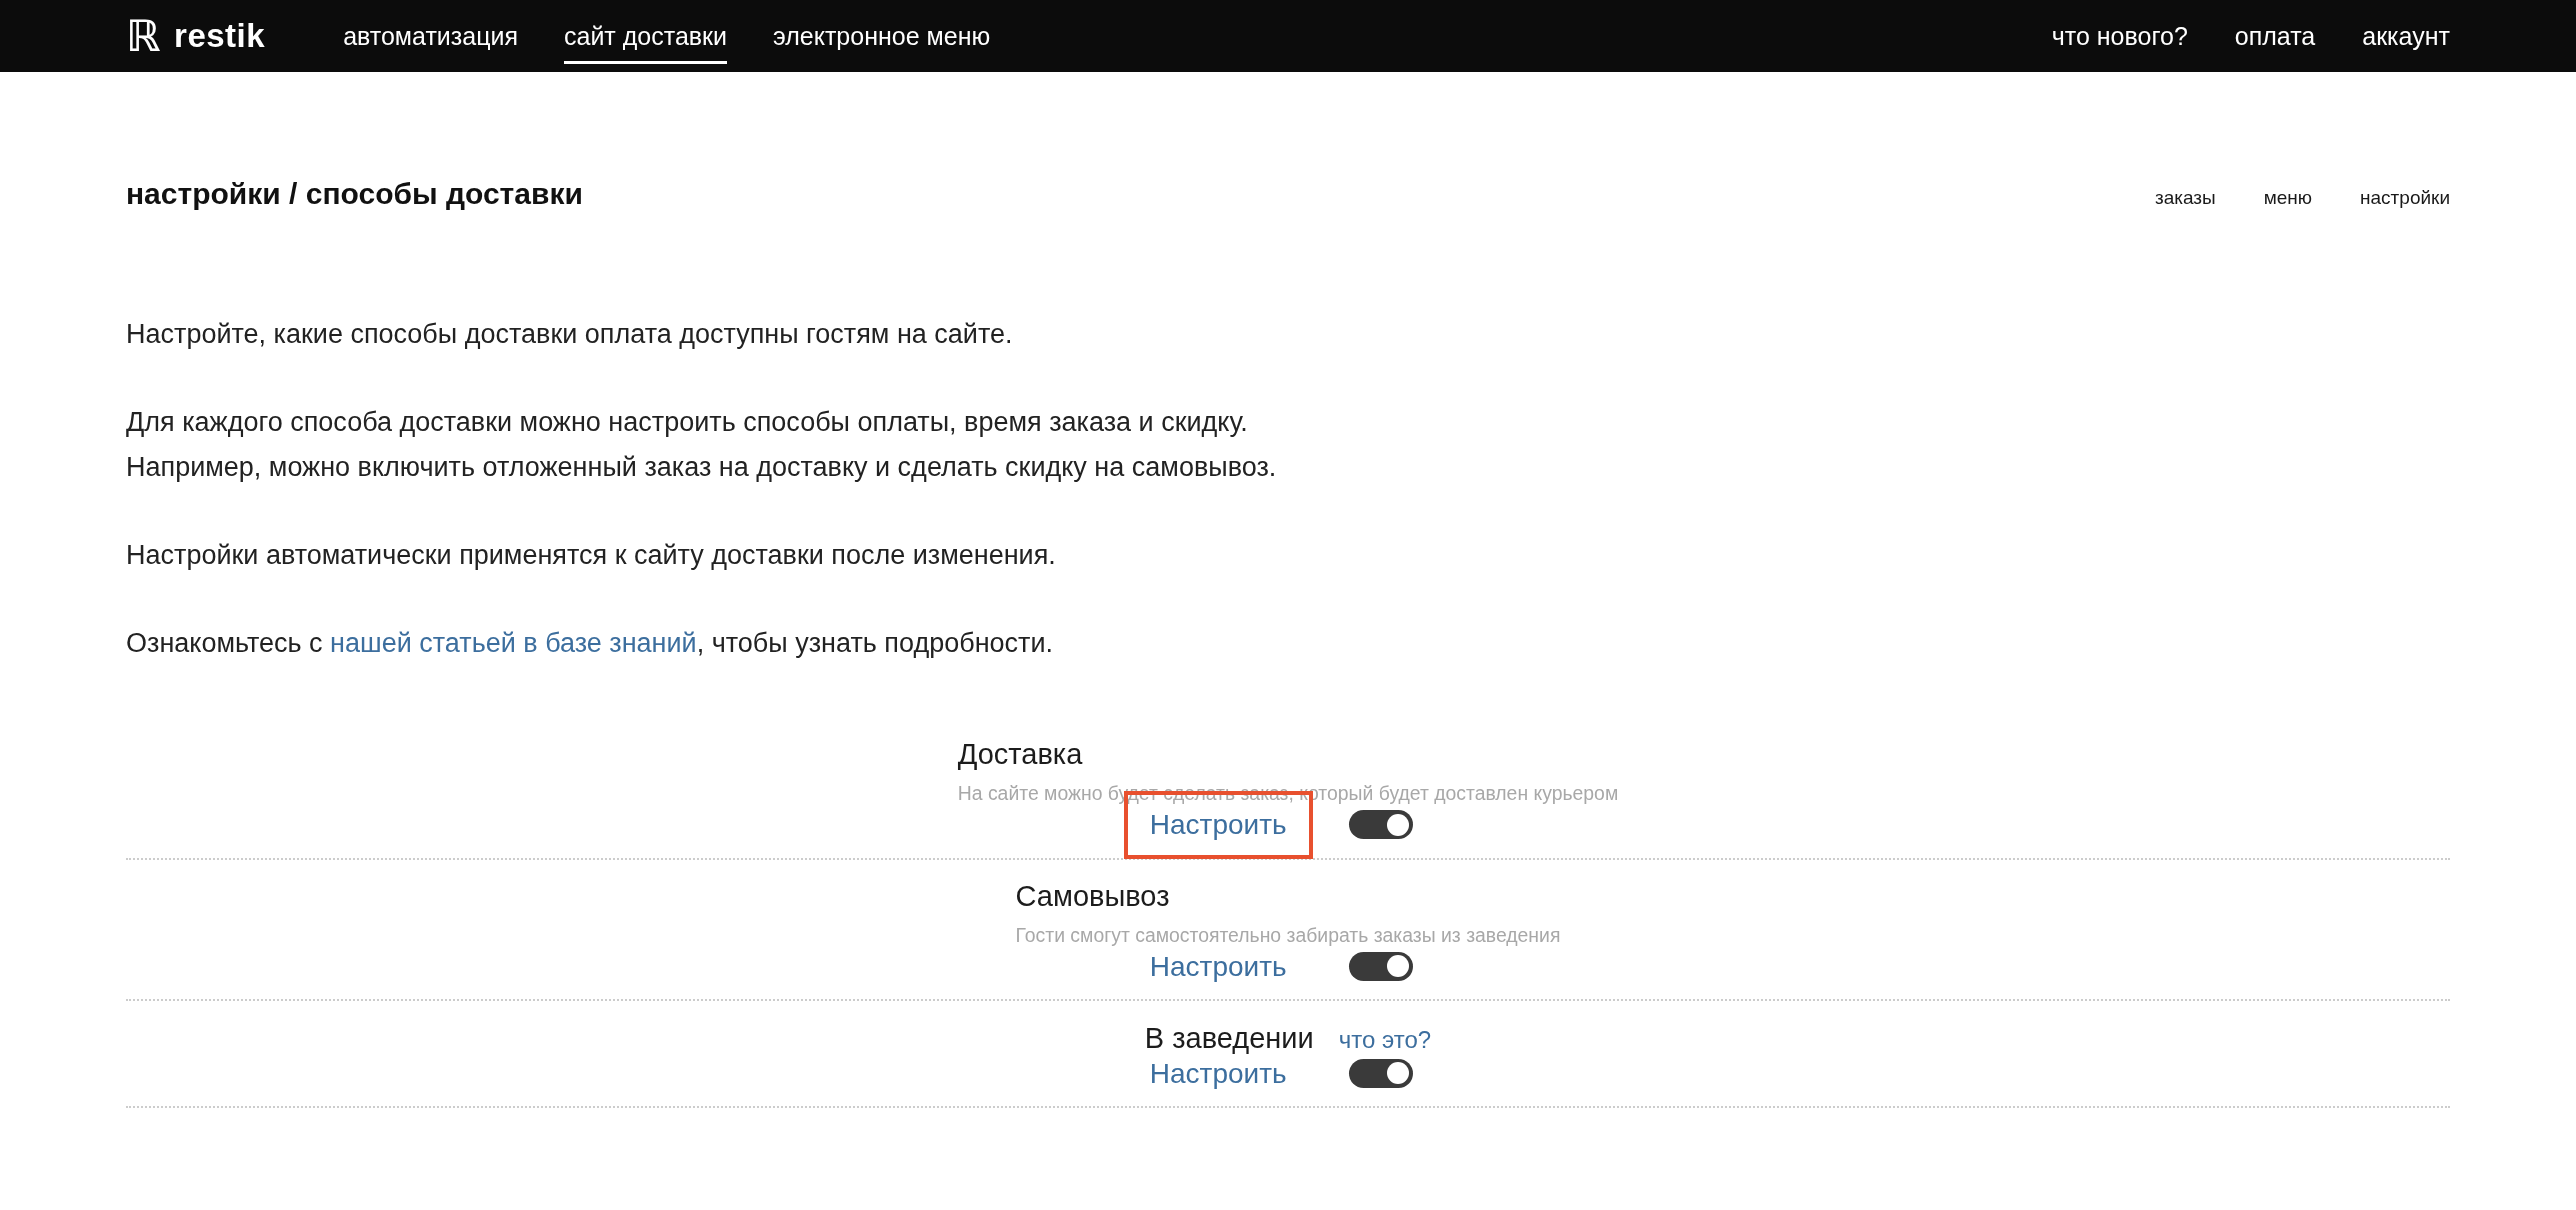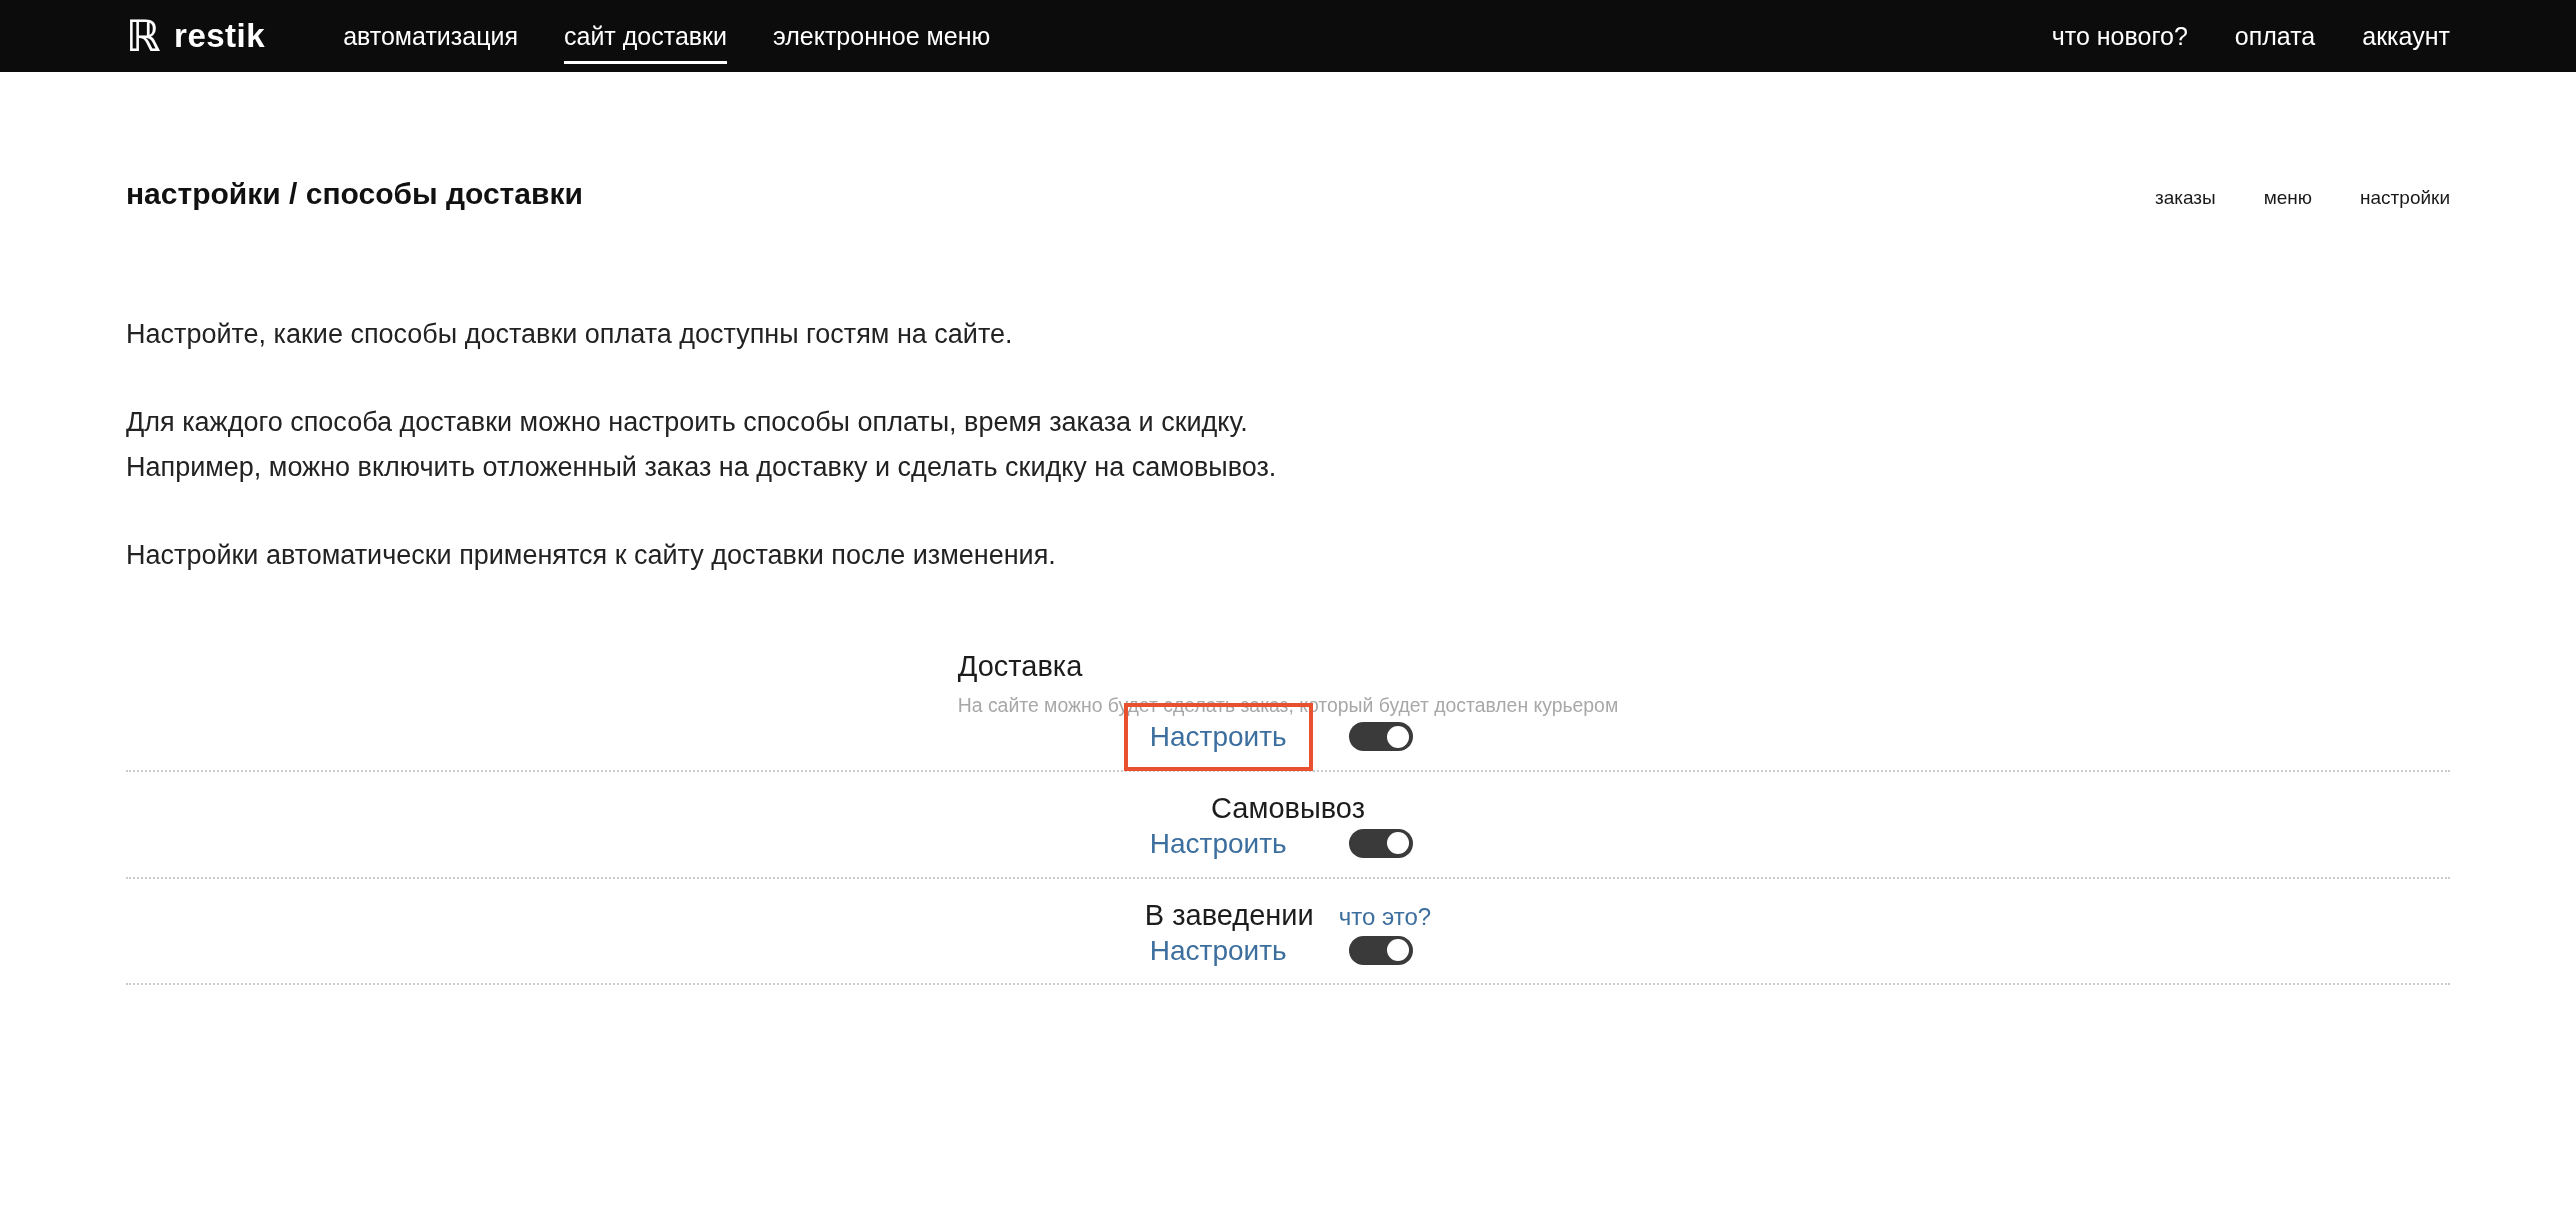--- a/index.html
+++ b/index.html
@@ -203,20 +203,21 @@
     <span class="header-nav-link">меню</span>
     <span class="header-nav-link">настройки</span>
   </div>
 </div>
 
 <div class="intro">
   <p>Настройте, какие способы доставки оплата доступны гостям на сайте.</p>
   <p><span>Для каждого способа доставки можно настроить способы оплаты, время заказа и скидку.</span><br>
   <span>Например, можно включить отложенный заказ на доставку и сделать скидку на самовывоз.</span></p>
   <p>Настройки автоматически применятся к сайту доставки после изменения.</p>
+  <p><span>Ознакомьтесь с </span><span class="text-link">нашей статьей в базе знаний</span><span>, чтобы узнать подробности.</span></p>
 </div>
 
 <div class="rows">
 
   <div class="row">
     <div class="row-left">
       <div class="row-title-line">
         <span class="row-title">Доставка</span>
       </div>
       <div class="row-desc">На сайте можно будет сделать заказ, который будет доставлен курьером</div>
@@ -228,20 +229,21 @@
       </span>
       <span class="toggle"></span>
     </div>
   </div>
 
   <div class="row">
     <div class="row-left">
       <div class="row-title-line">
         <span class="row-title">Самовывоз</span>
       </div>
+      <div class="row-desc">Гости смогут самостоятельно забирать заказы из заведения</div>
     </div>
     <div class="row-right">
       <span class="action-wrap">
         <span class="action-link">Настроить</span>
       </span>
       <span class="toggle"></span>
     </div>
   </div>
 
   <div class="row">

